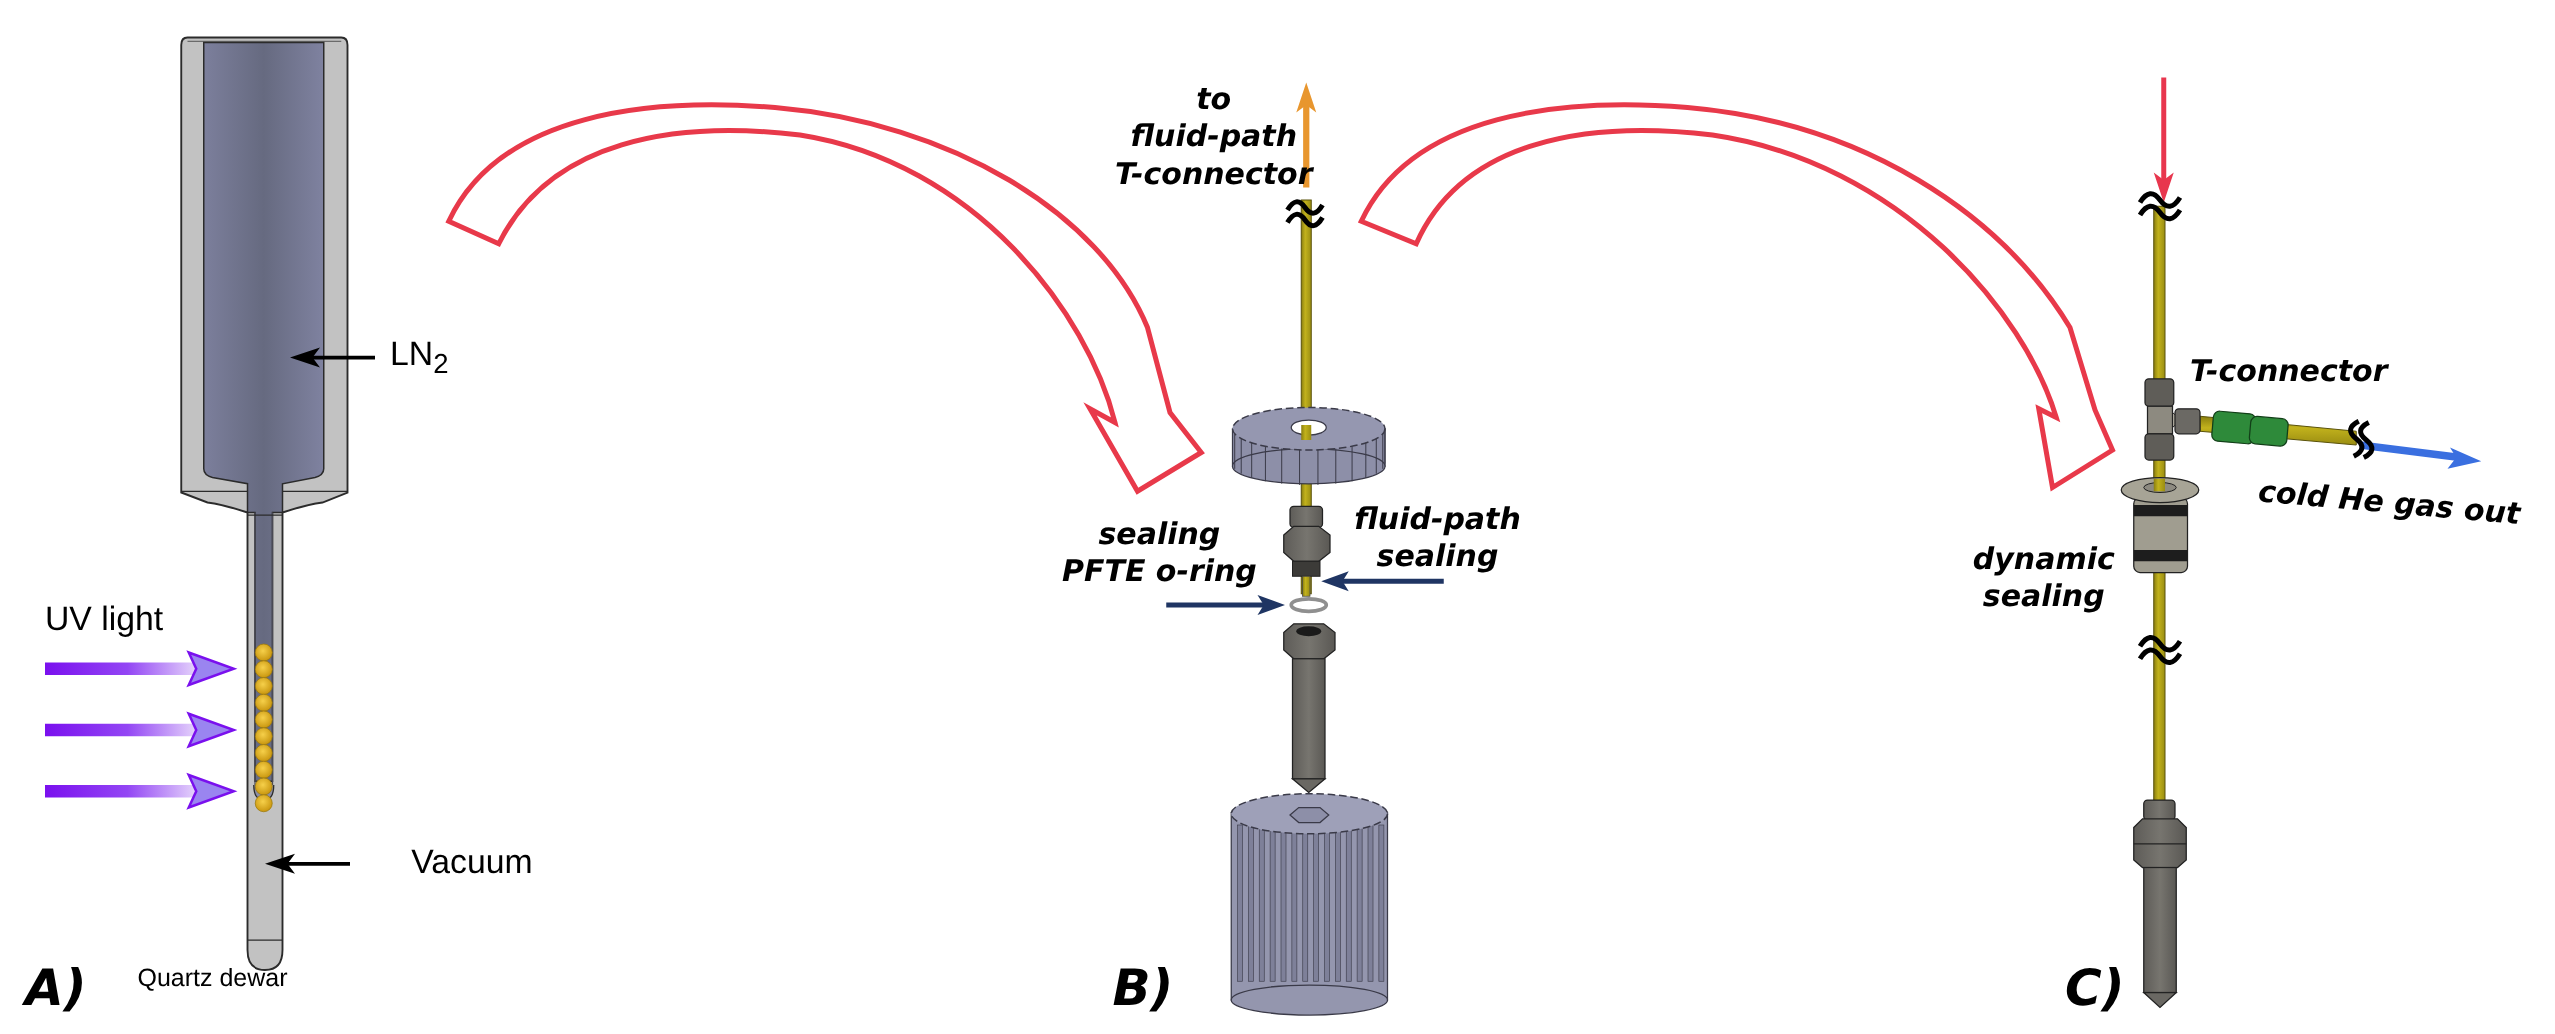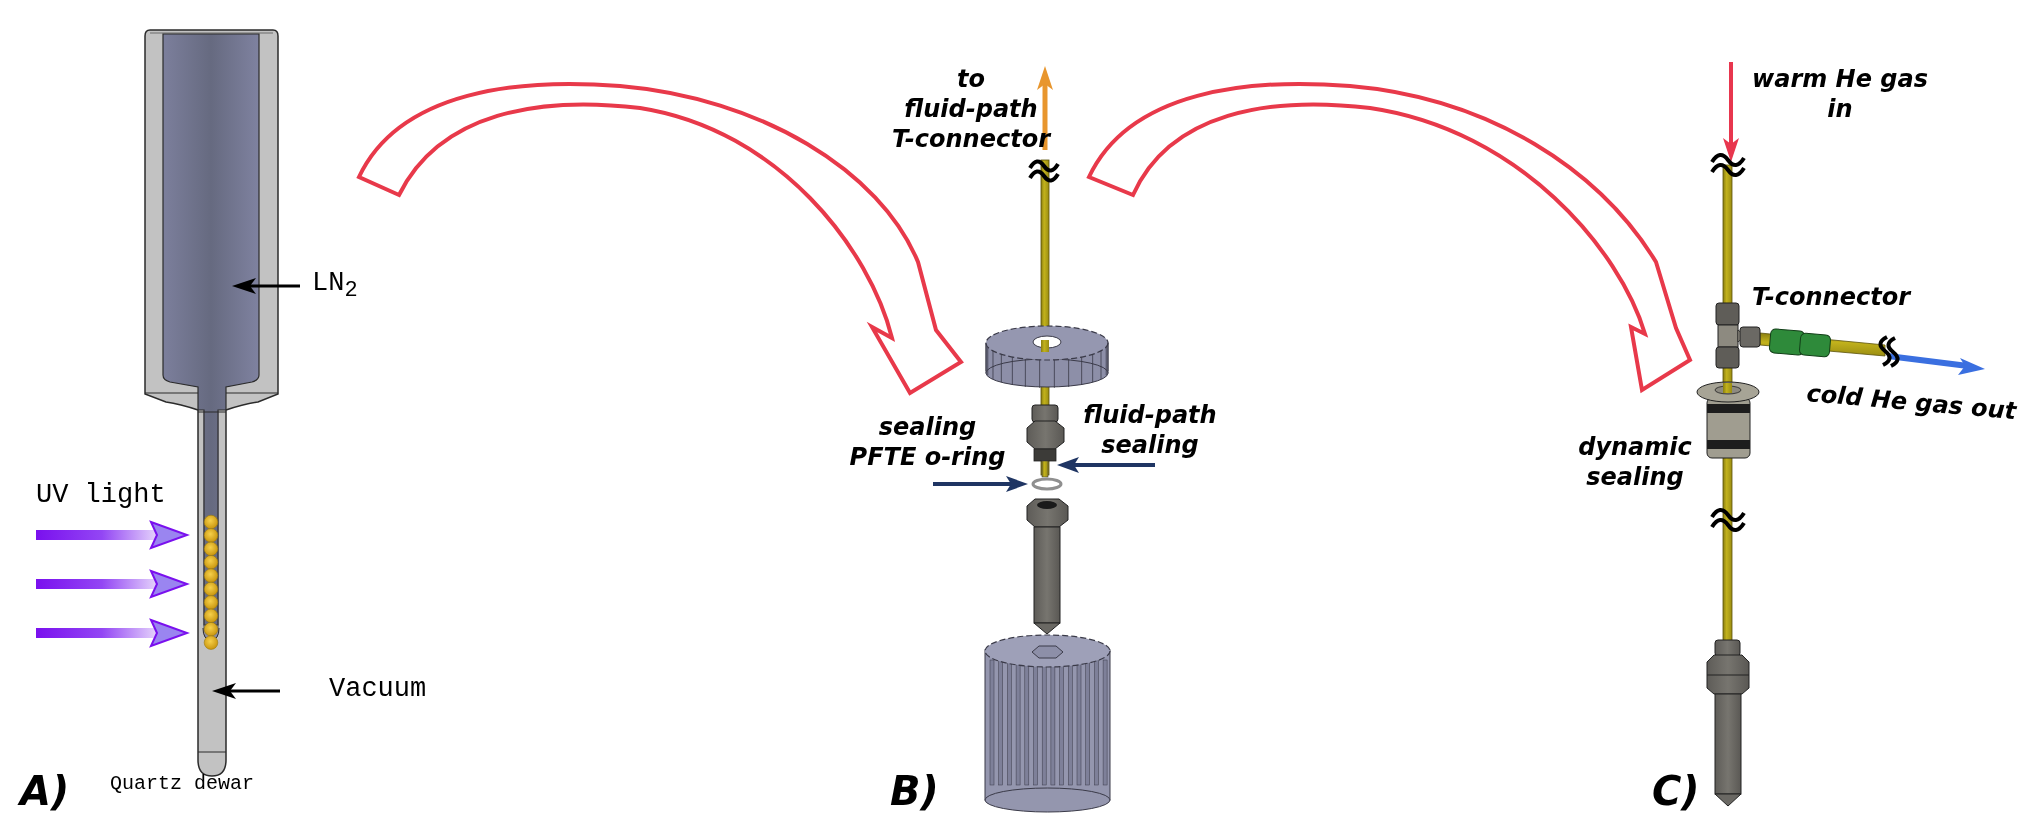--- a/index.html
+++ b/index.html
@@ -1,19 +1,19 @@
 <!DOCTYPE html>
 <html><head>
 <meta charset="utf-8">
 <style>
   html, body { margin: 0; padding: 0; background: #ffffff; }
   #stage { position: relative; width: 2044px; height: 827px; overflow: hidden; background: #ffffff; }
   svg { position: absolute; left: 0; top: 0; }
   .lbl { position: absolute; white-space: nowrap; color: #000; }
-  .plain { font-family: Liberation Mono, monospace; font-size: 27px; }
+  .plain { font-family: Liberation Sans, sans-serif; font-size: 27px; }
   .ital { font-family: "DejaVu Sans", sans-serif; font-style: italic; font-weight: bold; font-size: 24px; line-height: 30px; text-align: center; }
   .red { font-family: "Liberation Sans", sans-serif; font-weight: bold; color: #e8394a; font-size: 34px; line-height: 42px; text-align: center; transform: scaleX(0.9); transform-origin: center top; }
   .panel { font-family: "DejaVu Sans", sans-serif; font-style: italic; font-weight: bold; font-size: 40px; color: #000; }
 </style>
 </head>
 <body>
 
 <div id="stage">
 
 <svg width="2044" height="827" viewBox="0 0 2044 827">
@@ -262,24 +262,20 @@
 <div class="lbl ital" style="left:1075px;top:400px;width:150px;">
   <div>fluid-path</div>
   <div>sealing</div>
 </div>
 <div class="lbl ital" style="left:840px;top:412px;width:175px;">
   <div>sealing</div>
   <div>PFTE o-ring</div>
 </div>
 <div class="lbl panel" style="left:890px;top:768px;">B)</div>
 
-<div class="lbl ital" style="left:1745px;top:64px;width:190px;">
-  <div>warm He gas</div>
-  <div>in</div>
-</div>
 <div class="lbl ital" style="left:1752px;top:282px;">T-connector</div>
 <div class="lbl ital" style="left:1575px;top:384px;width:120px;margin-top:48px;">
   <div>dynamic</div>
   <div>sealing</div>
 </div>
 <div class="lbl ital" style="left:1808px;top:378px;transform:rotate(5deg);transform-origin:left top;">cold He gas out</div>
 <div class="lbl panel" style="left:1652px;top:768px;">C)</div>
 
 </div>
 

